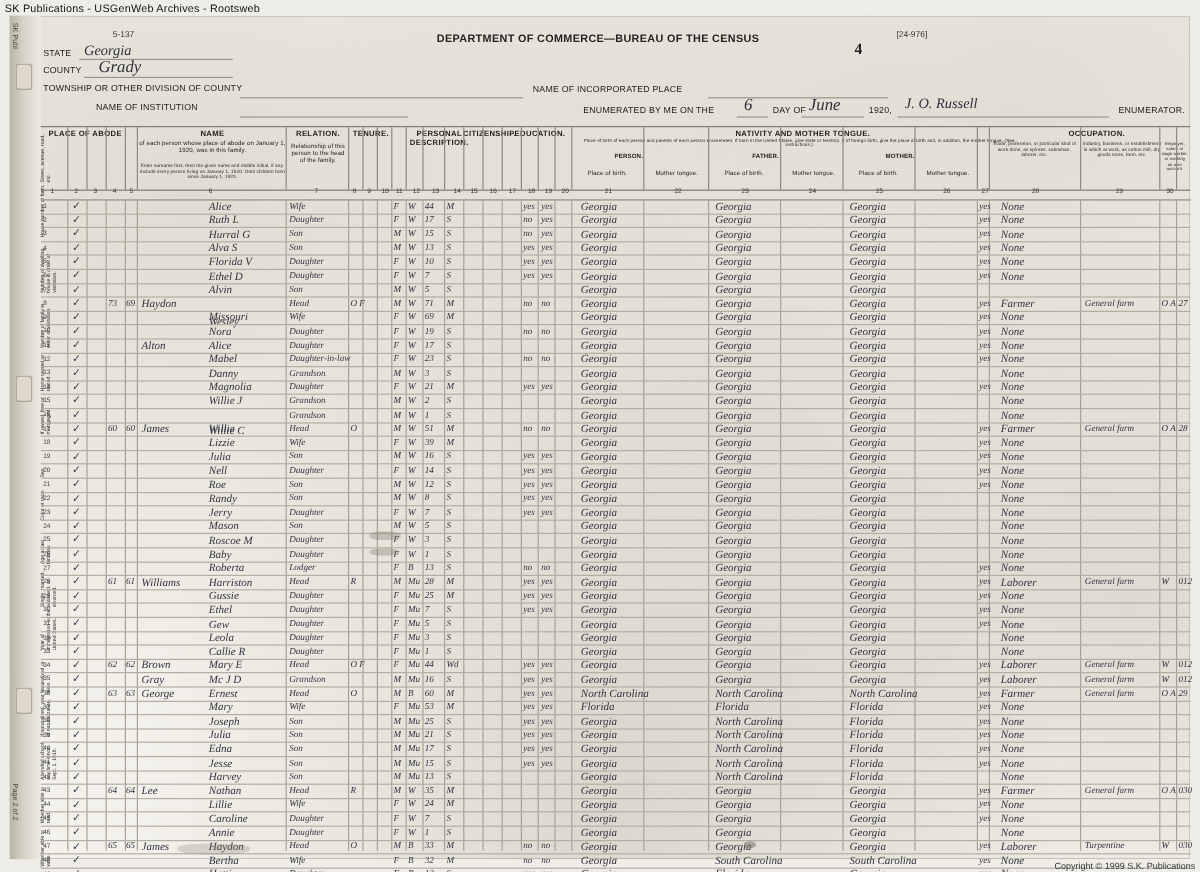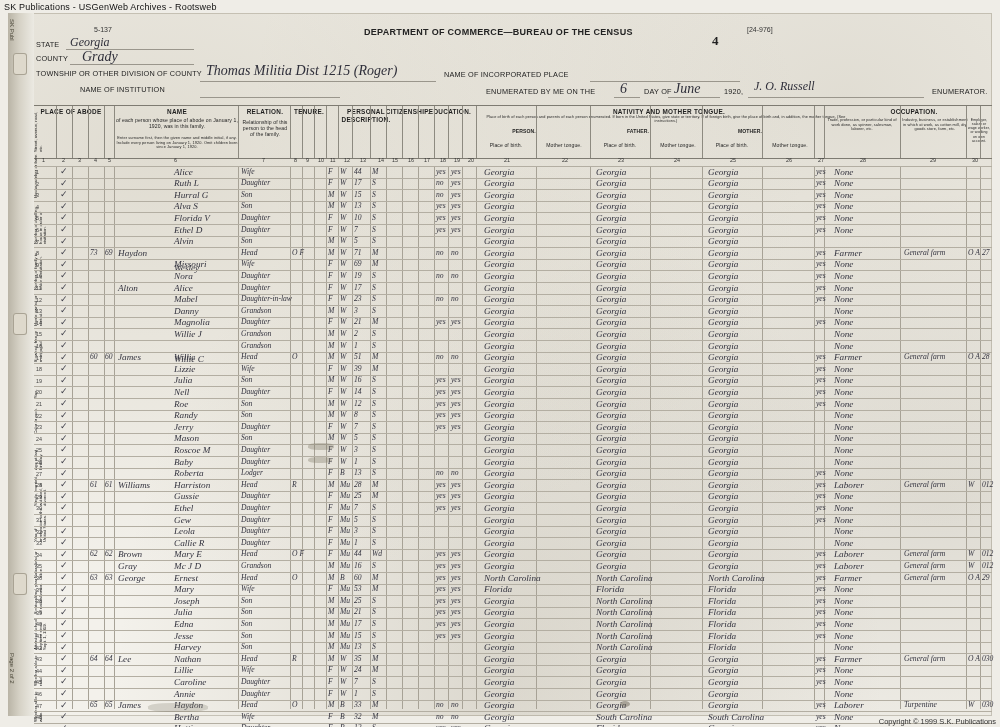--- a/index.html
+++ b/index.html
@@ -110,21 +110,20 @@
 
       <div class="lbl" style="left:2px;top:27px;">STATE</div>
       <div class="val" style="left:36px;top:22px;">Georgia</div>
       <div class="ul" style="left:32px;top:36px;width:128px;"></div>
 
       <div class="lbl" style="left:2px;top:41px;">COUNTY</div>
       <div class="val valbig" style="left:48px;top:36px;">Grady</div>
       <div class="ul" style="left:36px;top:51px;width:124px;"></div>
 
       <div class="lbl" style="left:2px;top:56px;">TOWNSHIP OR OTHER DIVISION OF COUNTY</div>
-      <div class="val valbig" style="left:172px;top:50px;">Thomas Militia Dist 1215 (Roger)</div>
       <div class="ul" style="left:166px;top:68px;width:236px;"></div>
 
       <div class="lbl" style="left:410px;top:57px;">NAME OF INCORPORATED PLACE</div>
       <div class="ul" style="left:556px;top:68px;width:150px;"></div>
       <div class="val" style="left:560px;top:52px;font-size:11px;"></div>
 
       <div class="lbl" style="left:46px;top:72px;">NAME OF INSTITUTION</div>
       <div class="ul" style="left:166px;top:84px;width:140px;"></div>
 
       <div class="lbl" style="left:452px;top:74px;">ENUMERATED BY ME ON THE</div>

